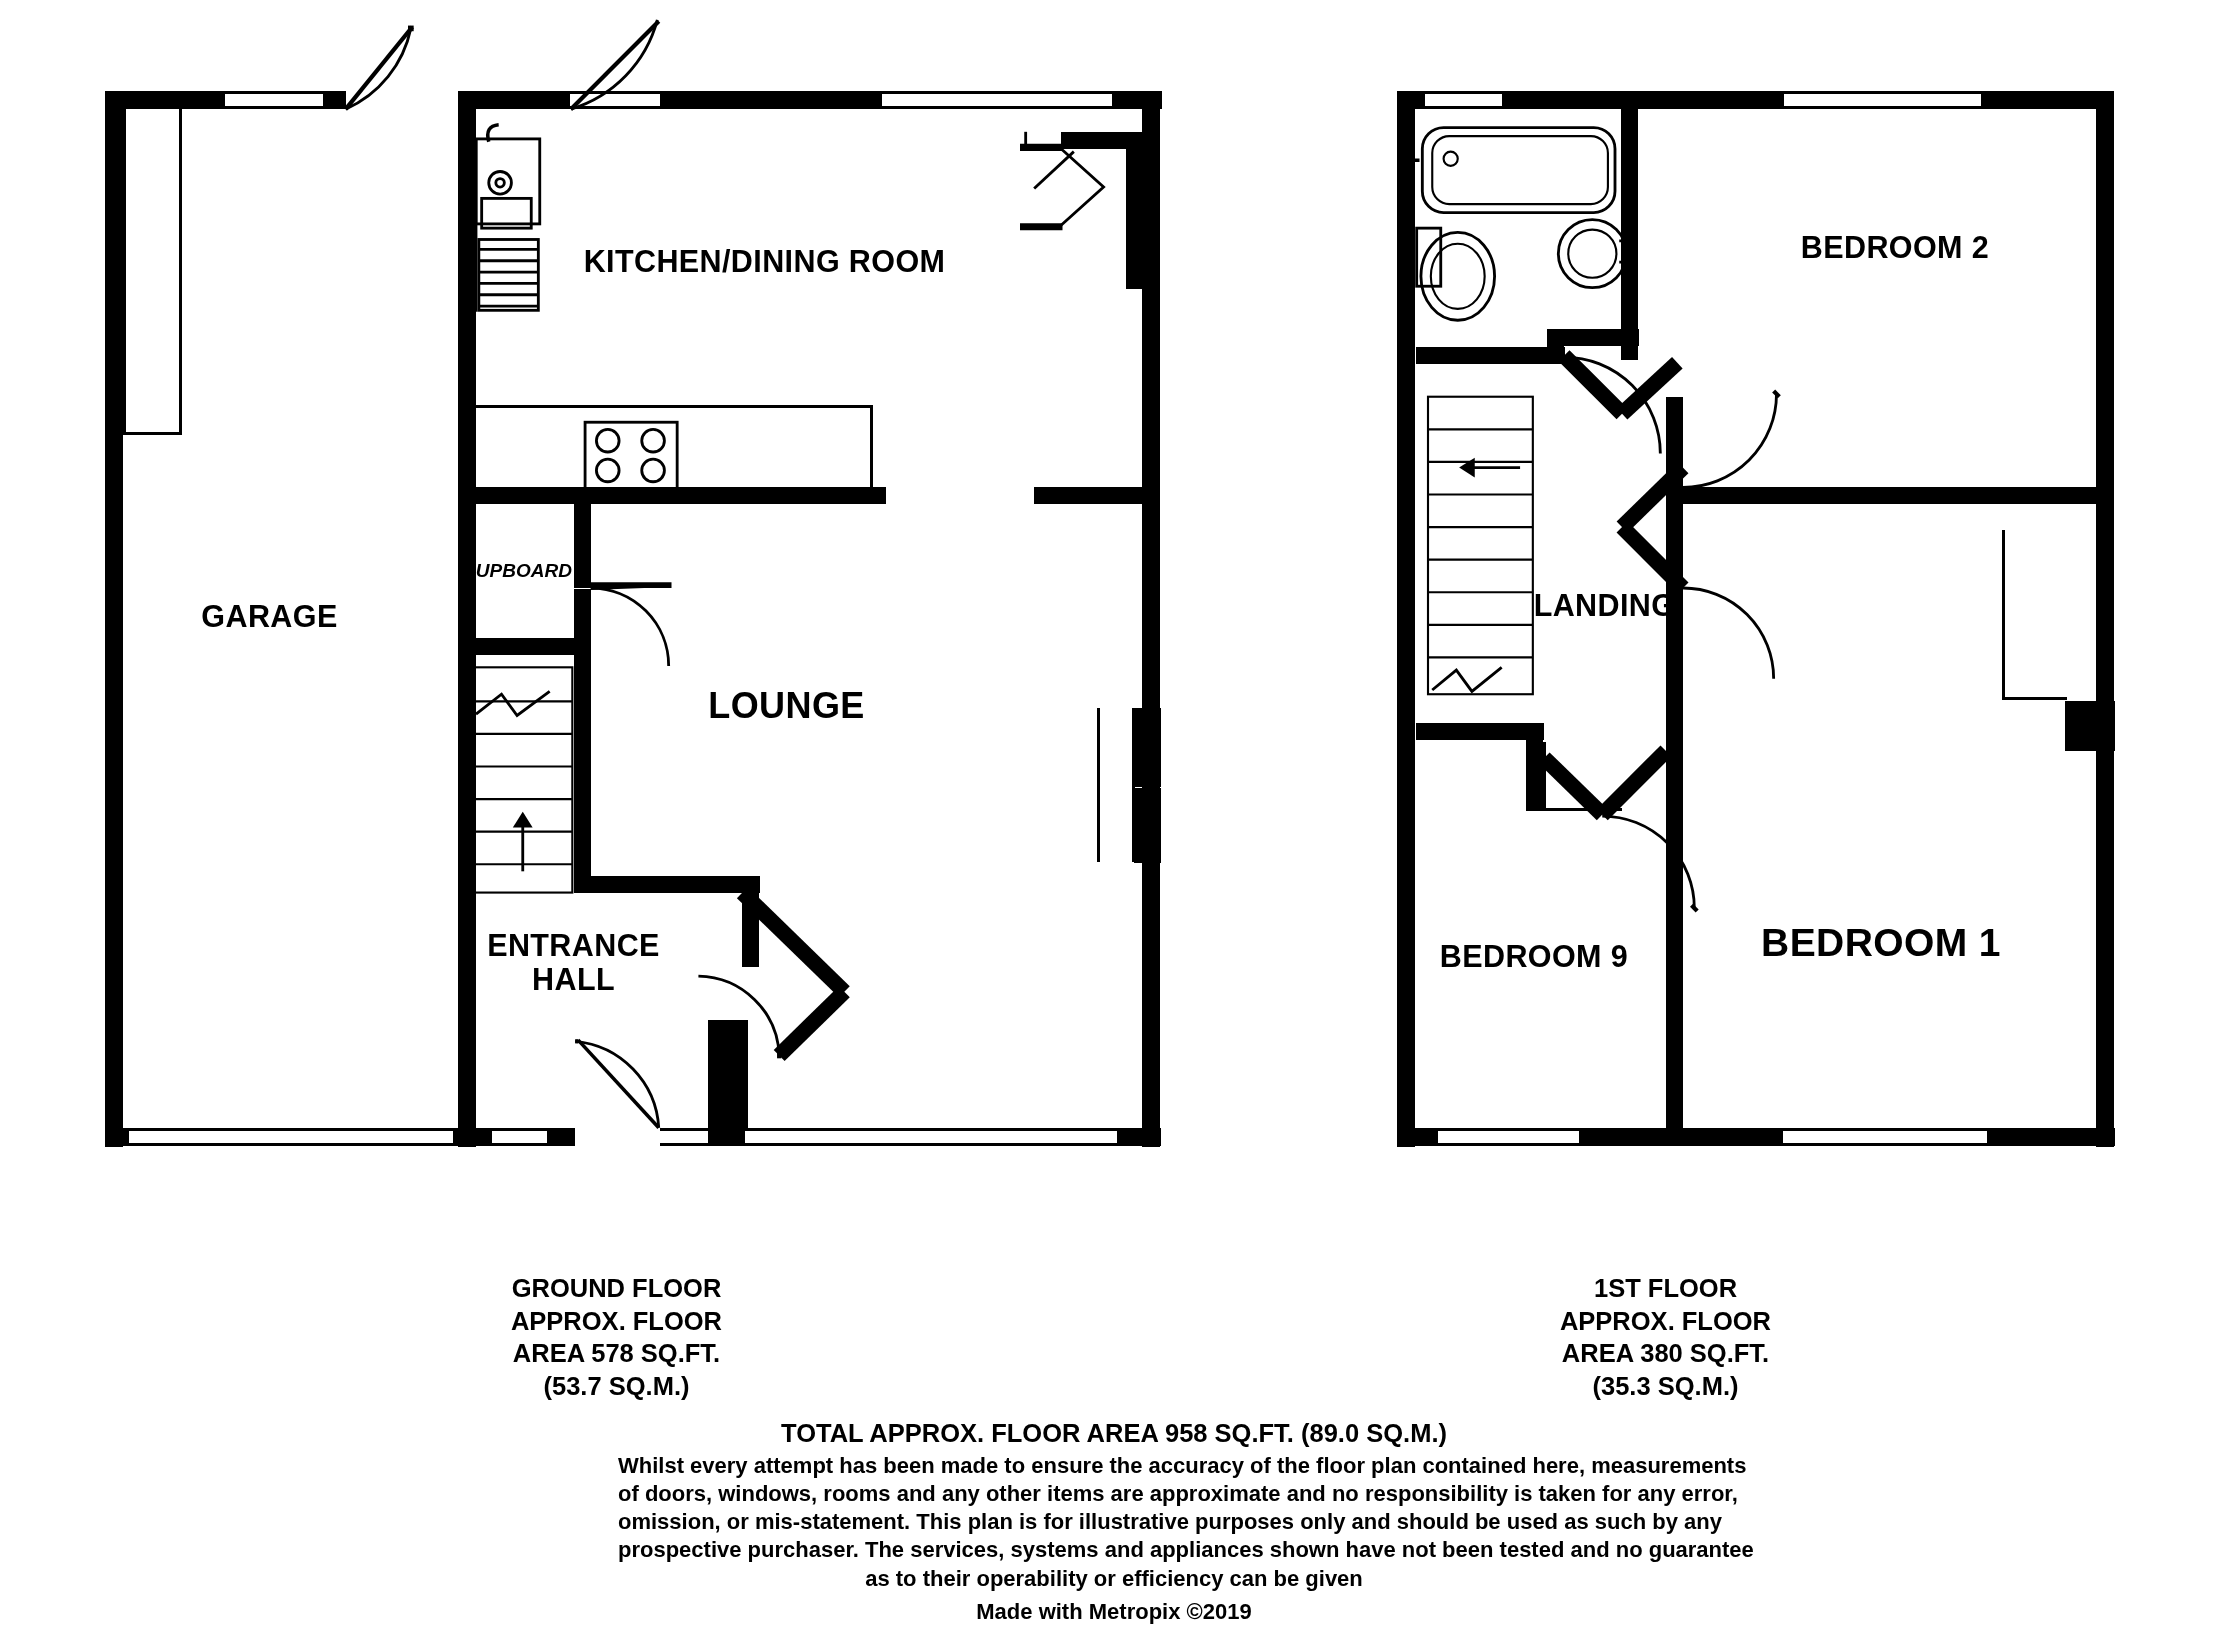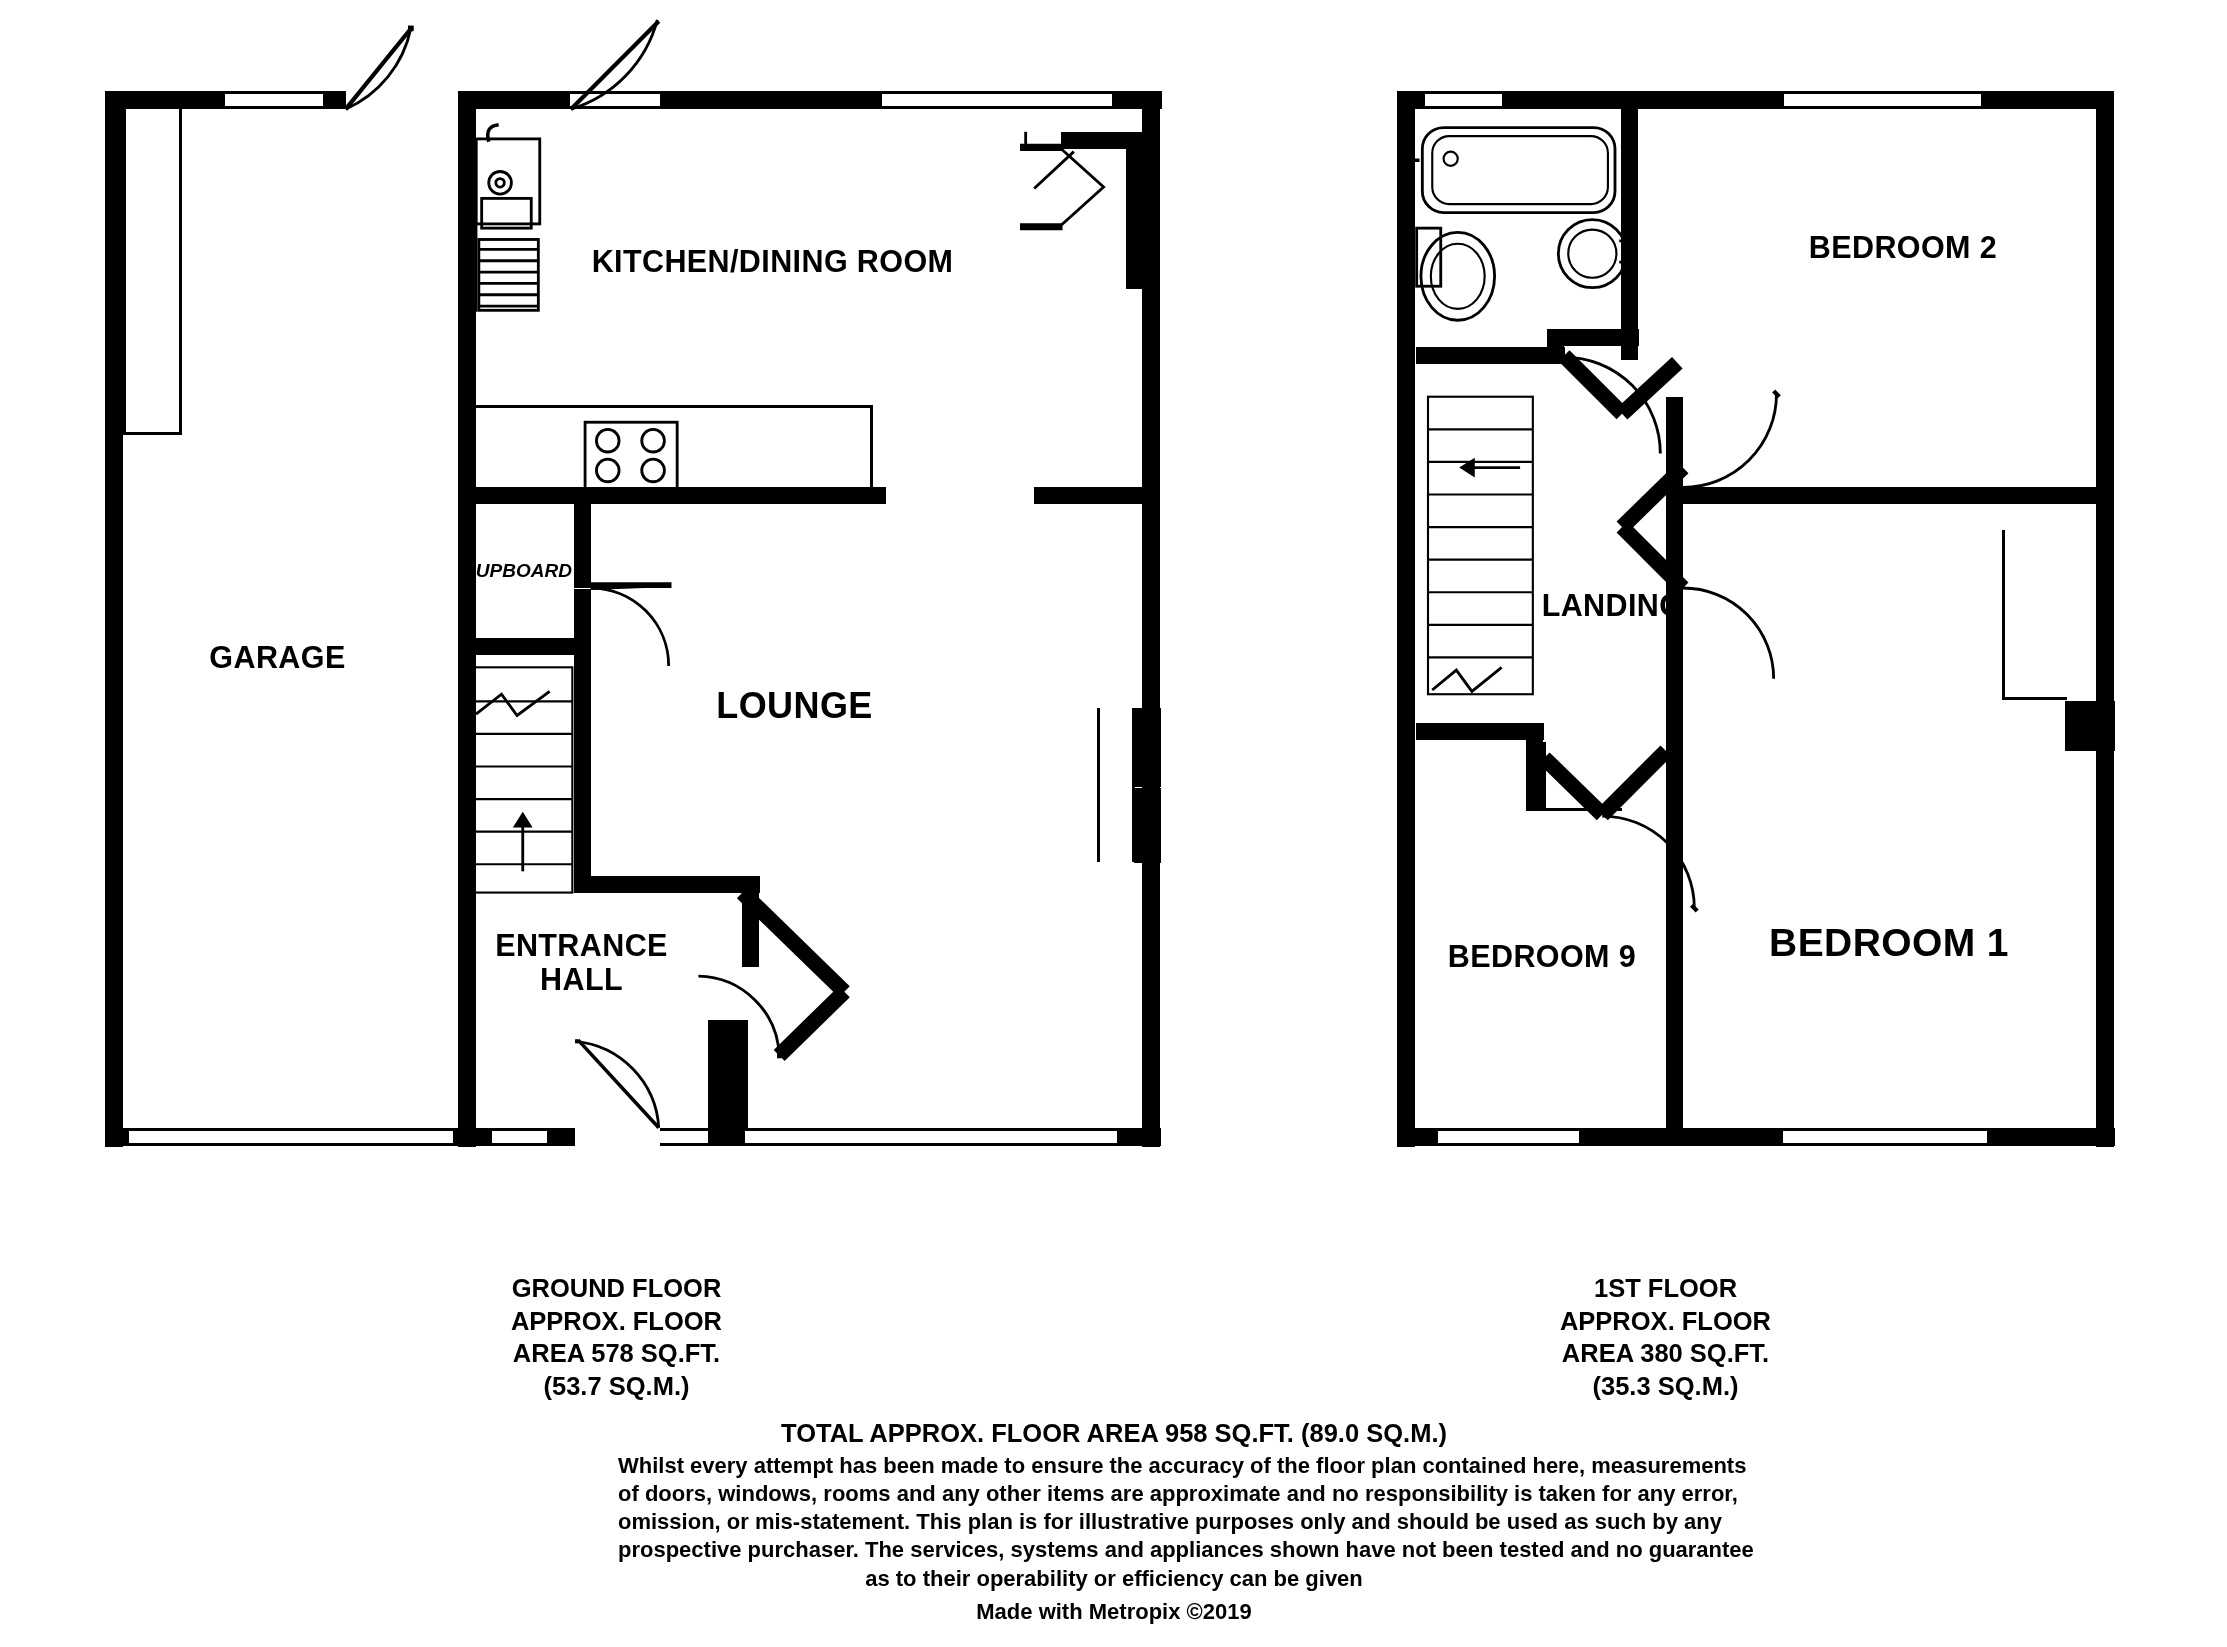--- a/index.html
+++ b/index.html
@@ -21,21 +21,20 @@
     width: 2227px;
     height: 1647px;
   }
   .room-label {
     position: absolute;
     font-weight: bold;
     letter-spacing: 0.4px;
     text-align: center;
     white-space: pre;
     line-height: 1.12;
-    padding-left: 8px;
   }
   .small-label {
     position: absolute;
     font-weight: bold;
     text-align: center;
     white-space: pre;
   }
   .caption {
     position: absolute;
     text-align: center;
@@ -267,21 +266,21 @@
       <path d="M2376,688 A132,132 0 0 0 2508,556" stroke-width="4"></path>
       <line x1="2504" y1="552" x2="2512" y2="560" stroke-width="6"></line>
 
       <path d="M2376,830 A128,128 0 0 1 2504,958" stroke-width="4"></path>
 
       <path d="M2262,1152 A130,130 0 0 1 2392,1282" stroke-width="4"></path>
       <line x1="2388" y1="1278" x2="2396" y2="1286" stroke-width="6"></line>
     </g>
   </svg>
 
-  <div class="room-label" style="left:163px; top:599px; width:213px; font-size:30.5px;margin-top:41px;">GARAGE</div>
+  <div class="room-label" style="left:163px; top:599px; width:213px; font-size:30.5px;">GARAGE</div>
   <div class="room-label" style="left:538px; top:244px; width:453px; font-size:30.5px;">KITCHEN/DINING ROOM</div>
   <div class="room-label" style="left:673px; top:686px; width:227px; font-size:36px;">LOUNGE</div>
   <div class="room-label" style="left:453px; top:928px; width:241px; font-size:30.5px;">ENTRANCE
 HALL</div>
   <div class="small-label" style="left:446px; top:560px; width:142px; font-size:19px;font-style:italic;">CUPBOARD</div>
 
   <div class="room-label" style="left:1771px; top:230px; width:248px; font-size:30.5px;">BEDROOM 2</div>
   <div class="room-label" style="left:1757px; top:921px; width:248px; font-size:39px;">BEDROOM 1</div>
   <div class="room-label" style="left:1410px; top:939px; width:248px; font-size:30.5px;">BEDROOM 9</div>
   <div class="room-label" style="left:1509px; top:588px; width:191px; font-size:30.5px; text-align:center;">LANDING</div>

